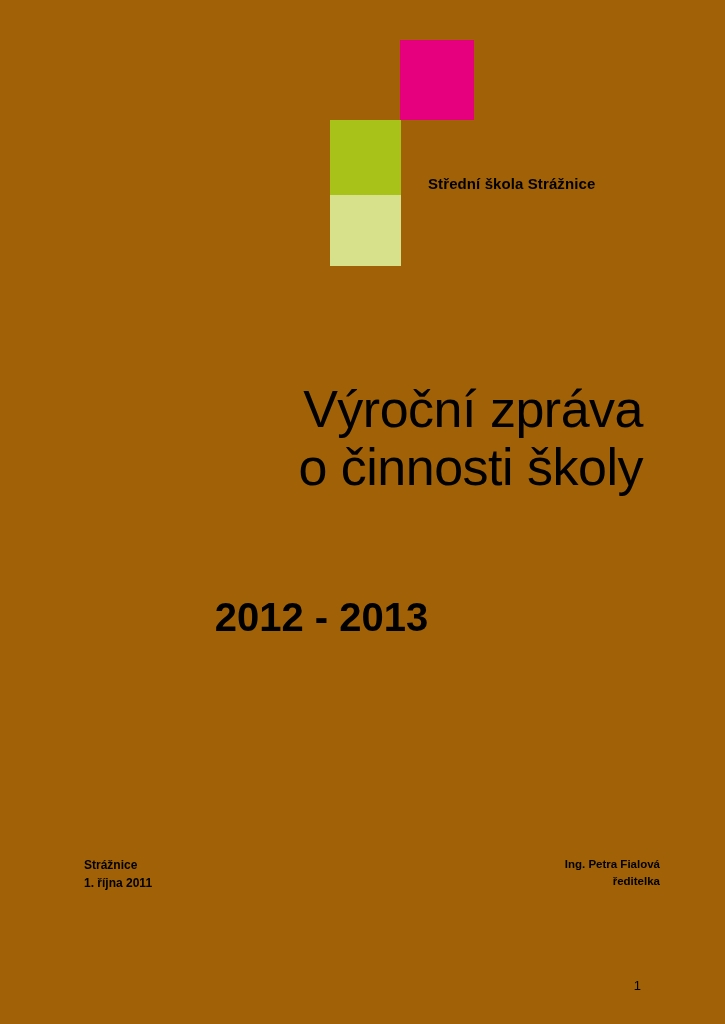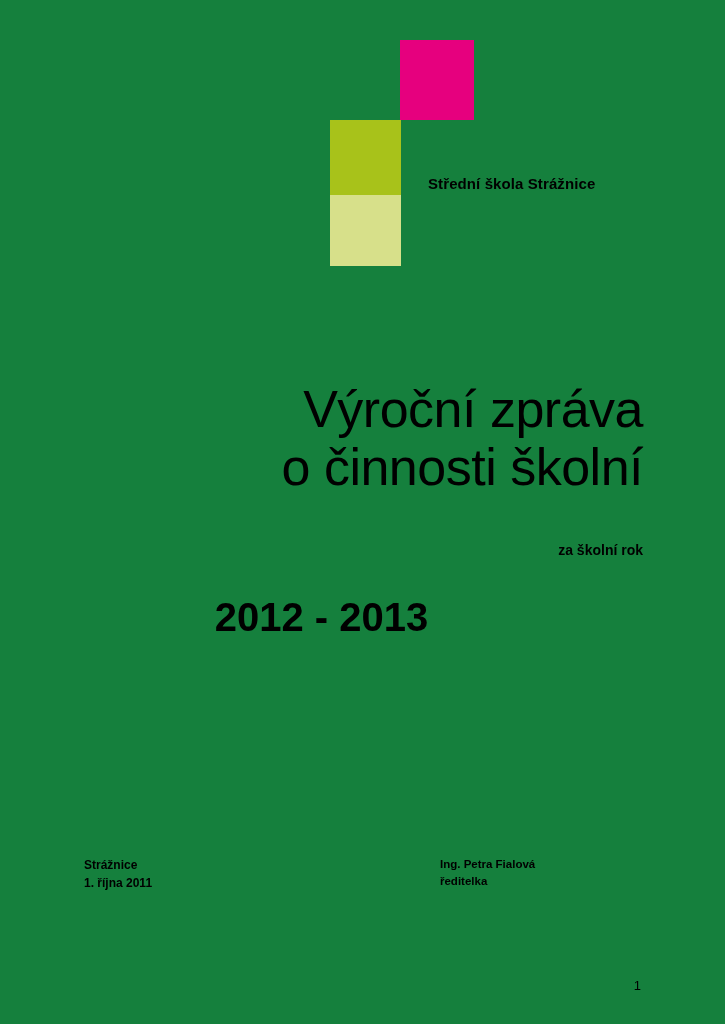--- a/index.html
+++ b/index.html
@@ -8,21 +8,21 @@
     background: #ffffff;
   }
   body {
     font-family: "Liberation Sans", sans-serif;
     color: #000000;
   }
   .page {
     position: relative;
     width: 725px;
     height: 1024px;
-    background: #15803d;
+    background: #a16207;
     overflow: hidden;
     box-sizing: border-box;
   }
 
   
   .logo {
     position: absolute;
     left: 330px;
     top: 40px;
     width: 144px;
@@ -105,21 +105,21 @@
     top: 856px;
     font-size: 12px;
     font-weight: bold;
     line-height: 1.5;
   }
   .footer-right {
     position: absolute;
     left: 440px;
     top: 856px;
     width: 220px;
-    text-align: left;
+    text-align: right;
     font-size: 11.5px;
     font-weight: bold;
     line-height: 1.5;
   }
 
   .page-number {
     position: absolute;
     right: 84px;
     top: 978px;
     font-size: 13px;
@@ -133,24 +133,23 @@
   <div class="logo">
     <div class="logo-sq sq-magenta" style="background:#e6007e"></div>
     <div class="logo-sq sq-green" style="background:#a8c21a"></div>
     <div class="logo-sq sq-lime" style="background:#d7e08a"></div>
   </div>
 
   <div class="school-name">Střední škola Strážnice</div>
 
   <div class="title-block">
     <div class="title-line">Výroční zpráva</div>
-    <div class="title-line">o činnosti školní</div>
+    <div class="title-line">o činnosti školy</div>
   </div>
 
-  <div class="subtitle">za školní rok</div>
 
   <div class="year">2012 - 2013</div>
 
   <div class="footer-left">
     <div>Strážnice</div>
     <div>1. října 2011</div>
   </div>
 
   <div class="footer-right">
     <div>Ing. Petra Fialová</div>

